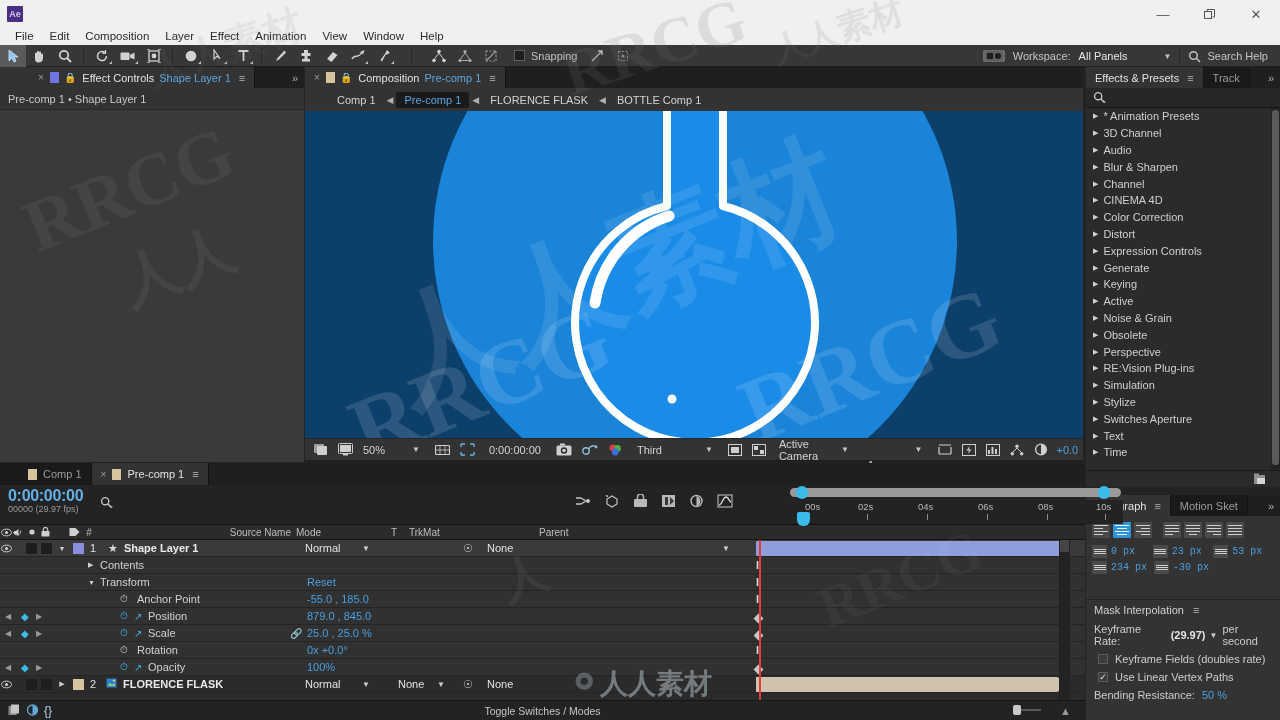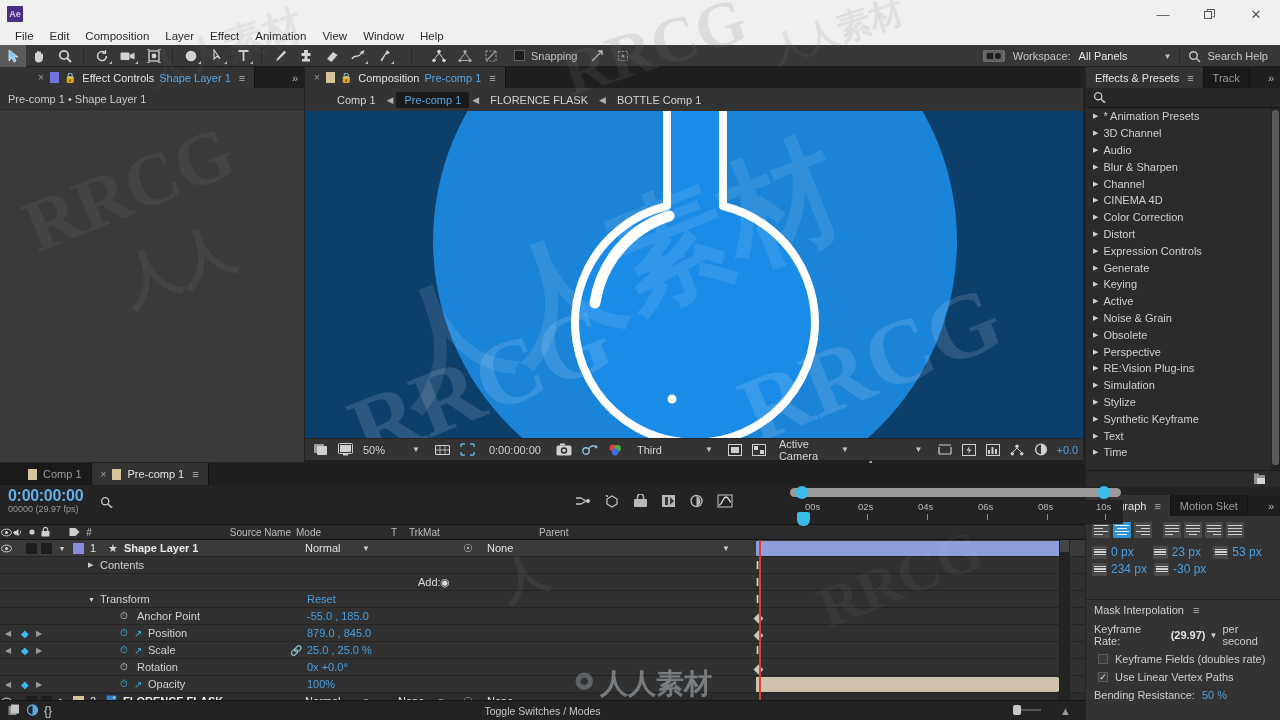--- a/index.html
+++ b/index.html
@@ -84,21 +84,21 @@
   .para-align { display:flex; align-items:center; padding:6px 4px 4px 6px; gap:3px; }
   .pa-btn { width:18px; height:16px; background:#4a4a4a; border-radius:1px; display:flex; flex-direction:column; justify-content:center; gap:1.5px; padding:2px; }
   .pa-btn.sel { background:#2f93d6; }
   .pa-btn i { display:block; height:1.5px; background:#cfcfcf; }
   .pa-btn.sel i { background:#e8f4fb; }
   .para-grid { padding:3px 6px; font-size:10.5px; }
   .para-row { display:flex; align-items:center; margin-bottom:3px; }
   .para-cell { display:flex; align-items:center; width:62px; }
   .pindent { width:15px; height:13px; background:#4a4a4a; border-radius:1px; margin-right:4px; display:flex; flex-direction:column; justify-content:center; gap:1.2px; padding:1.5px; }
   .pindent i { display:block; height:1.2px; background:#cfcfcf; }
-  .pval { color:#4a9fe0; font-size:12px; }
+  .pval { color:#4a9fe0; font-size:10px;font-family:Liberation Mono, monospace; }
 
   #mask-panel { left:1086px; top:600px; width:194px; height:120px; background:#333; }
   .mask-hdr { height:20px; display:flex; align-items:center; padding-left:8px; color:#d0d0d0; font-size:11px; }
   .mask-row { display:flex; align-items:center; padding:3px 8px; font-size:11px; color:#cdcdcd; }
   .chk { width:10px; height:10px; background:#3c3c3c; border:1px solid #5d5d5d; margin-right:7px; display:flex; align-items:center; justify-content:center; font-size:9px; color:#e8e8e8; }
   .chk.on { background:#3c3c3c; }
   .mval { color:#4a9fe0; }
 
   
   #timeline { left:0; top:463px; width:1085px; height:257px; background:#1f1f1f; }
@@ -572,21 +572,21 @@
       <div class="ep-row">
           <span class="tri">▶</span>
           <span>Simulation</span>
         </div>
       <div class="ep-row">
           <span class="tri">▶</span>
           <span>Stylize</span>
         </div>
       <div class="ep-row">
           <span class="tri">▶</span>
-          <span>Synthetic Keyframe</span>
+          <span>Switches Aperture</span>
         </div>
       <div class="ep-row">
           <span class="tri">▶</span>
           <span>Text</span>
         </div>
       <div class="ep-row">
           <span class="tri">▶</span>
           <span>Time</span>
         </div>
       <div class="ep-scroll">
@@ -880,24 +880,20 @@
         <span style="position:absolute;left:463px;color:#cfcfcf;font-size:11px;">☉</span>
         <span style="position:absolute;left:487px;color:#e2e2e2;">None</span>
         <span style="position:absolute;left:722px;font-size:8px;color:#cfcfcf;">▼</span>
       </div>
 
       <div class="lrow alt">
         <span style="position:absolute;left:88px;font-size:7px;color:#cfcfcf;">▶</span>
         <span class="propname" style="position:absolute;left:100px;">Contents</span>
       </div>
 
-      <div class="lrow alt" style="height:17px;">
-        <span style="position:absolute;left:418px;color:#d8d8d8;">Add:</span>
-        <span style="position:absolute;left:440px;color:#d8d8d8;font-size:11px;">◉</span>
-      </div>
 
       <div class="lrow alt">
         <span style="position:absolute;left:88px;font-size:7px;color:#cfcfcf;">▼</span>
         <span class="propname" style="position:absolute;left:100px;">Transform</span>
         <span class="pval-blue" style="position:absolute;left:307px;">Reset</span>
       </div>
 
       <div class="lrow alt">
         <span style="position:absolute;left:120px;color:#cfcfcf;font-size:10px;">⏱</span>
         <span class="propname" style="position:absolute;left:137px;">Anchor Point</span>

